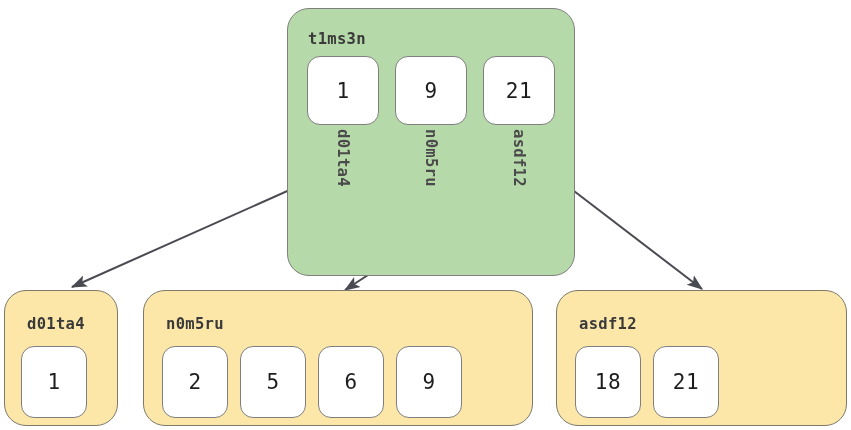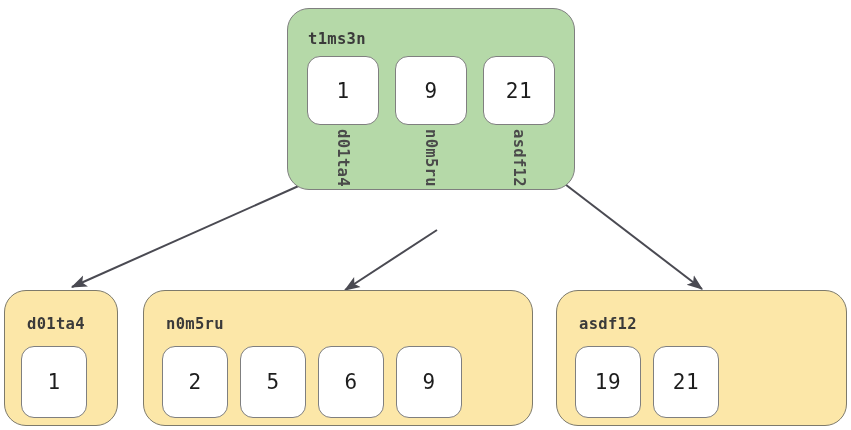--- a/index.html
+++ b/index.html
@@ -136,21 +136,21 @@
     <defs>
       <marker id="arrowhead" markerWidth="9" markerHeight="9" refX="7.4" refY="3.2" orient="auto" markerUnits="strokeWidth">
         <path d="M0,0.2 L8,3.2 L0,6.2 L1.8,3.2 Z" fill="#4a4a52"></path>
       </marker>
     </defs>
     <line x1="321" y1="176" x2="72" y2="287" stroke="#4a4a52" stroke-width="2" marker-end="url(#arrowhead)"></line>
     <line x1="437" y1="230" x2="345" y2="290" stroke="#4a4a52" stroke-width="2" marker-end="url(#arrowhead)"></line>
     <line x1="557" y1="178" x2="702" y2="289" stroke="#4a4a52" stroke-width="2" marker-end="url(#arrowhead)"></line>
   </svg>
 
-  <div class="node root" style="left:287px; top:8px; width:288px; height:182px;">
+  <div class="node root" style="left:287px; top:8px; width:288px; height:268px;">
     <div class="node-title">t1ms3n</div>
 
     <div class="cells">
       <div class="cell">1</div>
       <div class="cell">9</div>
       <div class="cell">21</div>
     </div>
 
     <div class="ptr-labels">
       <div class="ptr-label">
@@ -178,18 +178,18 @@
       <div class="cell">2</div>
       <div class="cell">5</div>
       <div class="cell">6</div>
       <div class="cell">9</div>
     </div>
   </div>
 
   <div class="node leaf" style="left:556px; top:290px; width:291px; height:136px;">
     <div class="node-title">asdf12</div>
     <div class="cells">
-      <div class="cell">19</div>
+      <div class="cell">18</div>
       <div class="cell">21</div>
     </div>
   </div>
 
 </div>
 
 </body></html>

